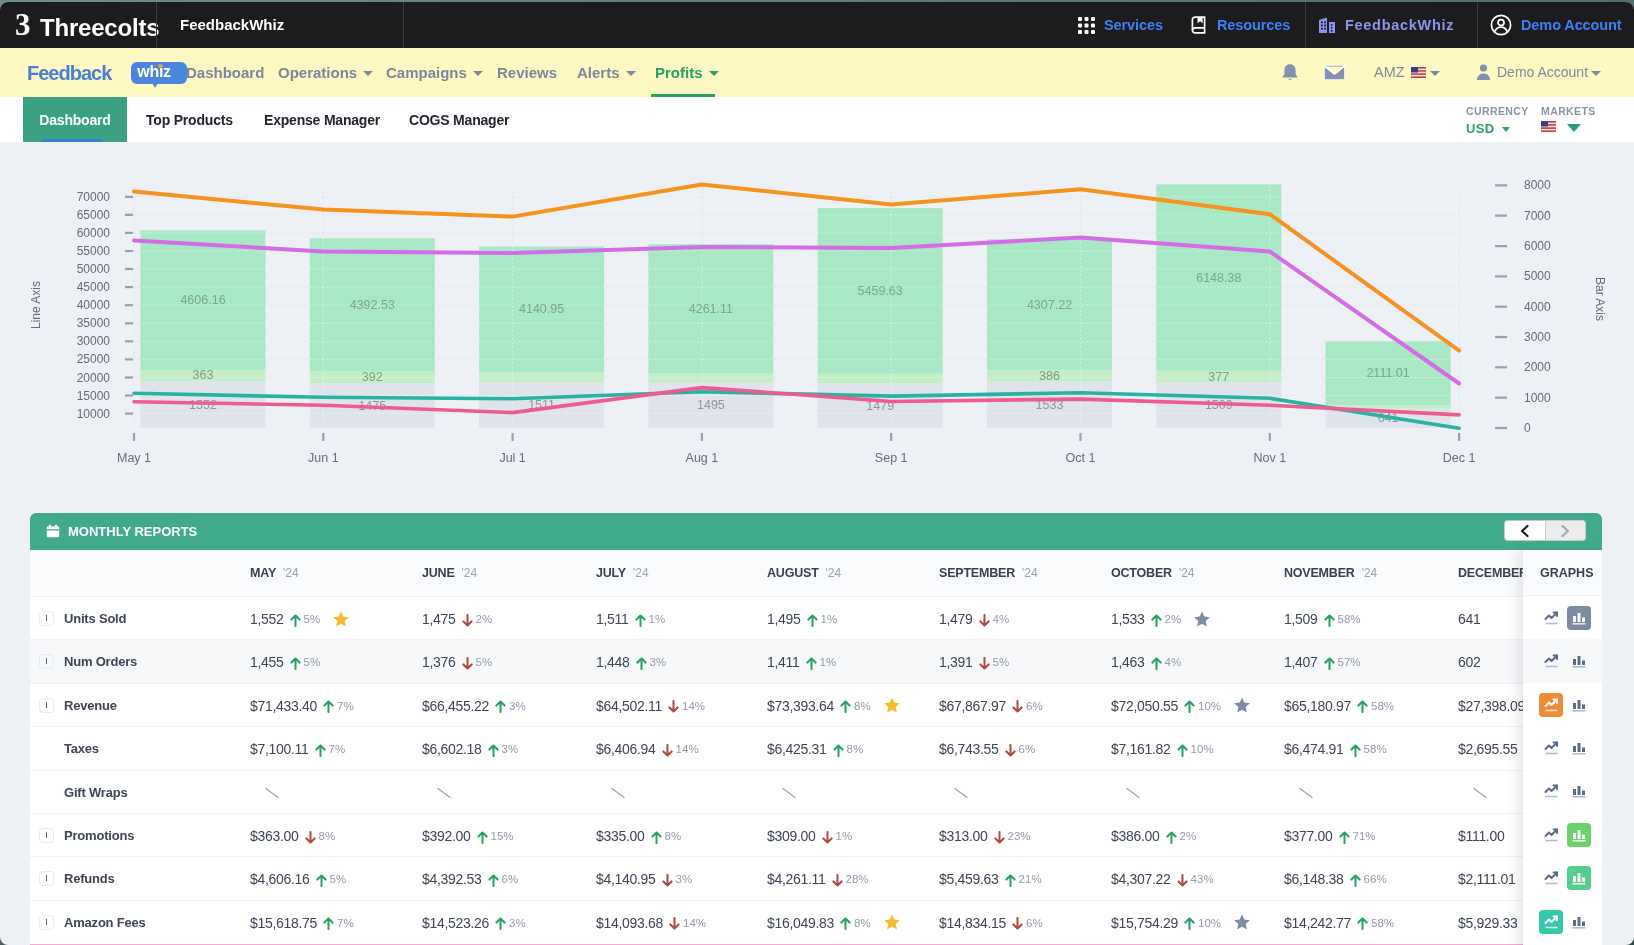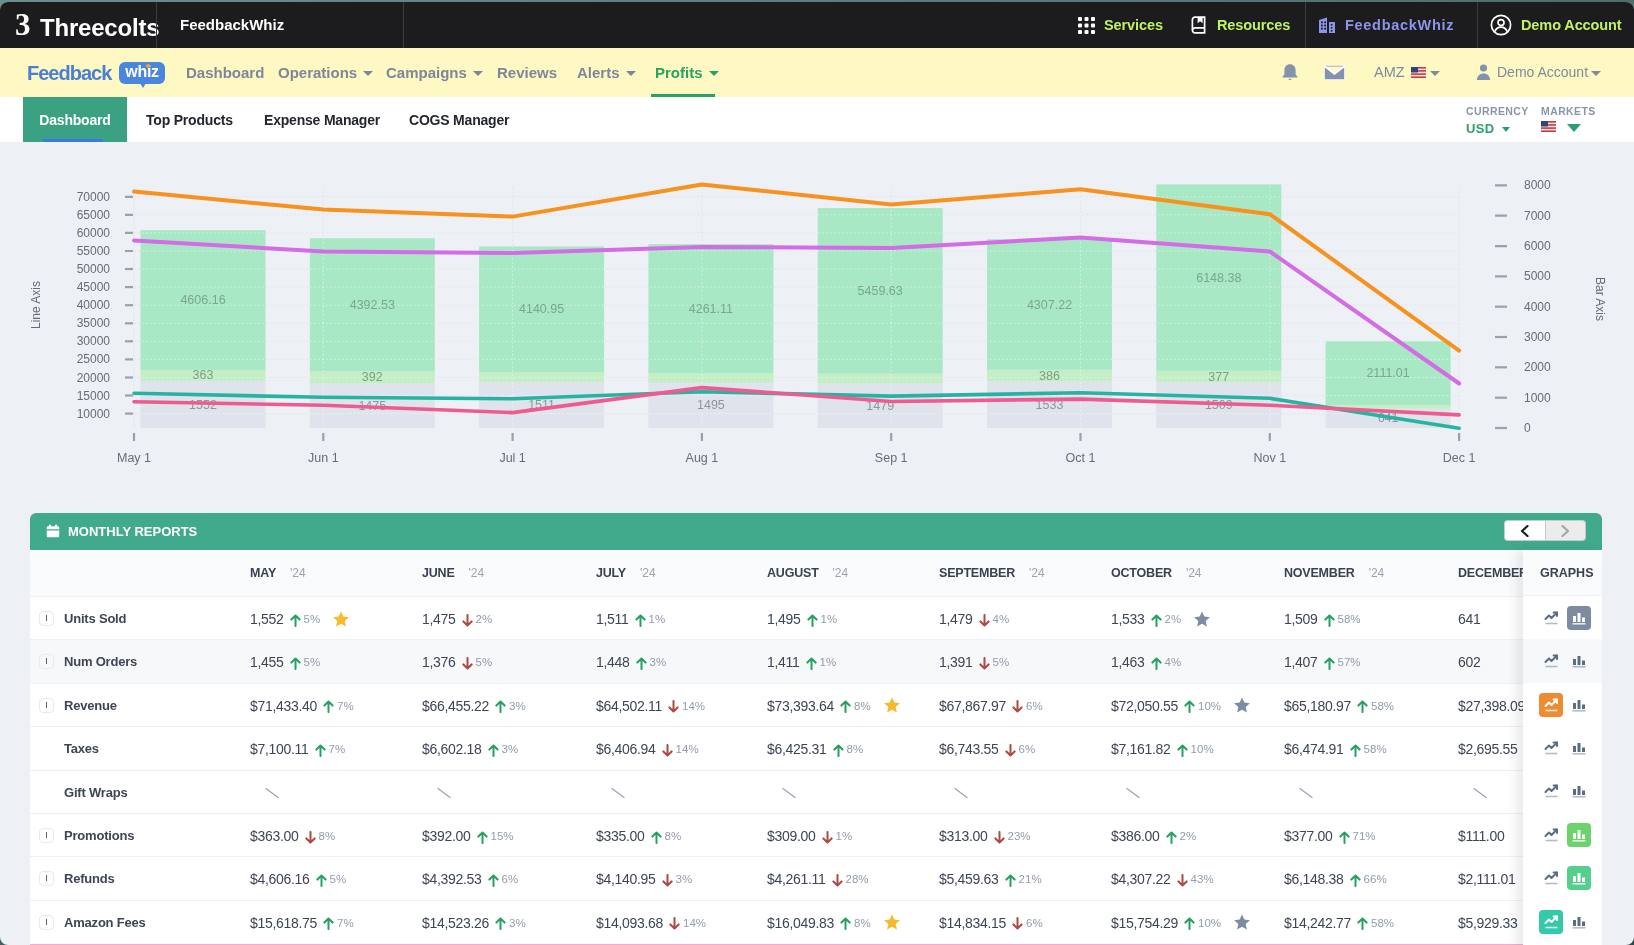--- a/index.html
+++ b/index.html
@@ -3,26 +3,26 @@
 <meta charset="utf-8">
 <style>
 * { margin:0; padding:0; box-sizing:border-box; }
 html,body { width:1634px; height:945px; overflow:hidden; background:linear-gradient(160deg,#6b8d8e 0%,#4d6d6d 40%,#2f4a48 100%); font-family:"Liberation Sans", sans-serif; }
 #win { position:absolute; left:0; top:2px; width:1634px; height:943px; background:#edf0f5; border-radius:8px; overflow:hidden; }
 
 #topbar { position:absolute; left:0; top:0; width:100%; height:46px; background:#1c1c1e; }
 #topbar .divider { position:absolute; top:0; bottom:0; width:1px; background:#3c3c3f; }
 .tname { position:absolute; left:40px; top:12px; color:#fff; font-size:24px; font-weight:bold; letter-spacing:-0.2px; }
 .tfbw { position:absolute; left:180px; top:14px; color:#fff; font-size:15px; font-weight:bold; }
-.topitem { position:absolute; top:0; height:46px; display:flex; align-items:center; gap:9px; color:#bef264; font-size:14.5px; font-weight:bold; letter-spacing:-0.1px; }
+.topitem { position:absolute; top:0; height:46px; display:flex; align-items:center; gap:9px; color:#3b82f6; font-size:14.5px; font-weight:bold; letter-spacing:-0.1px; }
 
 #navbar { position:absolute; left:0; top:46px; width:100%; height:59px; background:#fef9c3; border-bottom:1px solid #e7eaee; }
 .fblogo { position:absolute; left:27px; top:10px; height:30px; display:flex; align-items:center; }
 .fblogo .fb { color:#4a80d4; font-size:20px; font-weight:bold; letter-spacing:-1px; }
-.fblogo .whizbox { position:relative; margin-left:8px; background:#4a86dd; color:#fff; border-radius:6px; padding:1px 6px 3px 6px; font-size:16px; font-weight:bold; letter-spacing:-0.3px; }
+.fblogo .whizbox { position:relative; margin-left:20px; background:#4a86dd; color:#fff; border-radius:6px; padding:1px 16px 3px 6px; font-size:16px; font-weight:bold; letter-spacing:-0.3px; }
 .fblogo .whizbox:after { content:""; position:absolute; left:21px; bottom:-4px; width:0; height:0; border-left:3px solid transparent; border-right:3px solid transparent; border-top:5px solid #4a86dd; }
 .fblogo .whizdot { position:absolute; top:1.5px; left:26.5px; width:4.5px; height:4.5px; border-radius:50%; background:#f6a21d; }
 .navlink { position:absolute; top:0; height:48px; display:flex; align-items:center; gap:6px; font-size:15px; color:#7d8799; font-weight:bold; }
 .caret { width:0; height:0; border-left:5px solid transparent; border-right:5px solid transparent; border-top:5px solid #7d8799; margin-top:2px; }
 .navlink.active { color:#27a263; }
 .navlink.active .caret { border-top-color:#27a263; }
 #profitline { position:absolute; left:651px; top:46px; width:64px; height:3px; background:#27a263; }
 .nbicon { position:absolute; top:0; height:48px; display:flex; align-items:center; color:#8492ad; }
 
 #tabbar { position:absolute; left:0; top:95px; width:100%; height:45px; background:#fff; }
@@ -36,21 +36,21 @@
 
 #report { position:absolute; left:30px; top:511px; width:1572px; height:432px; background:#f9a8d4; border-radius:6px 6px 0 0; overflow:hidden; }
 #rephead { position:absolute; left:0; top:0; width:100%; height:37px; background:#41a98c; border-radius:6px 6px 0 0; }
 #rephead .title { position:absolute; left:38px; top:11px; color:#fff; font-size:13px; font-weight:bold; letter-spacing:0; }
 #pager { position:absolute; right:16px; top:7px; width:82px; height:21px; display:flex; border:1px solid #c6cad0; border-radius:3px; overflow:hidden; }
 #pager .pbtn { width:41px; display:flex; align-items:center; justify-content:center; }
 #pager .pl { background:#fff; }
 #pager .pr { background:#ececec; border-left:1px solid #c6cad0; }
 #colhead { position:absolute; left:0; top:37px; width:100%; height:46px; background:#fafbfc; }
 .mon { position:absolute; top:16px; font-size:12.5px; font-weight:bold; color:#3a4252; white-space:nowrap; letter-spacing:-0.2px; }
-.mon .yr { font-weight:normal; color:#9aa3b2; font-size:12px; margin-left:14px; letter-spacing:0; }
+.mon .yr { font-weight:normal; color:#9aa3b2; font-size:12px; margin-left:7px; letter-spacing:0; }
 .trow { position:absolute; left:0; width:100%; height:44px; border-top:1px solid #eef0f3; background:#fff; }
 .trow .rl { position:absolute; left:34px; top:14px; font-size:13px; font-weight:bold; color:#3e4555; letter-spacing:-0.2px; }
 .ibox { position:absolute; left:9px; top:14px; width:15px; height:15px; border:1px solid #e7eaf0; border-radius:4px; color:#3e4555; font-size:9px; text-align:center; line-height:13px; }
 .cell { position:absolute; top:0; height:44px; display:flex; align-items:center; gap:6px; white-space:nowrap; }
 .cv { font-size:14px; color:#3e4555; letter-spacing:-0.3px; }
 .pct { font-size:11.5px; color:#939cac; margin-left:-3px; }
 .slash { position:absolute; top:16px; width:16px; height:12px; }
 #graphcol { position:absolute; right:0; top:37px; width:79px; height:444px; background:#fff; box-shadow:-7px 0 9px rgba(60,70,90,0.10); }
 #graphcol .ghead { position:absolute; left:0; top:0; width:100%; height:46px; background:#fafbfc; border-bottom:1px solid #eef0f3; }
 #graphcol .gh { position:absolute; left:17px; top:16px; font-size:12.5px; font-weight:bold; color:#3a4252; }

